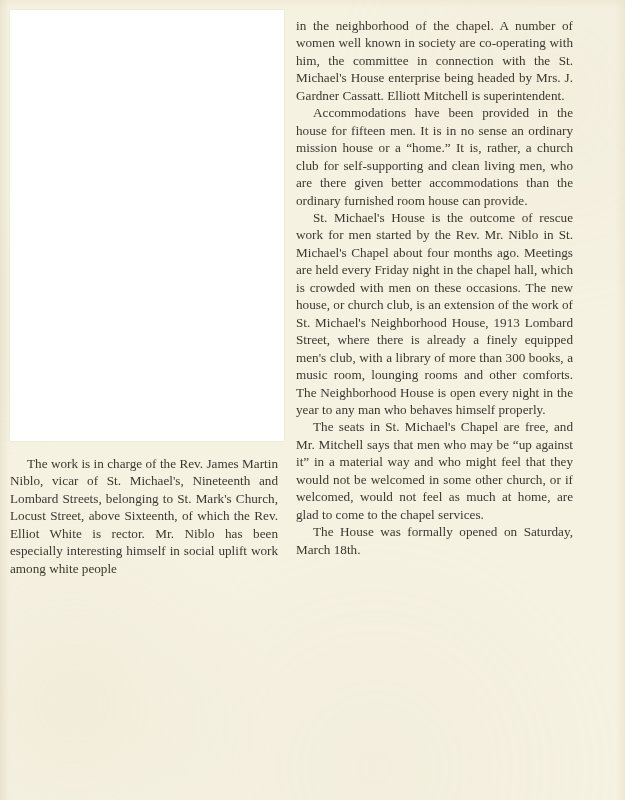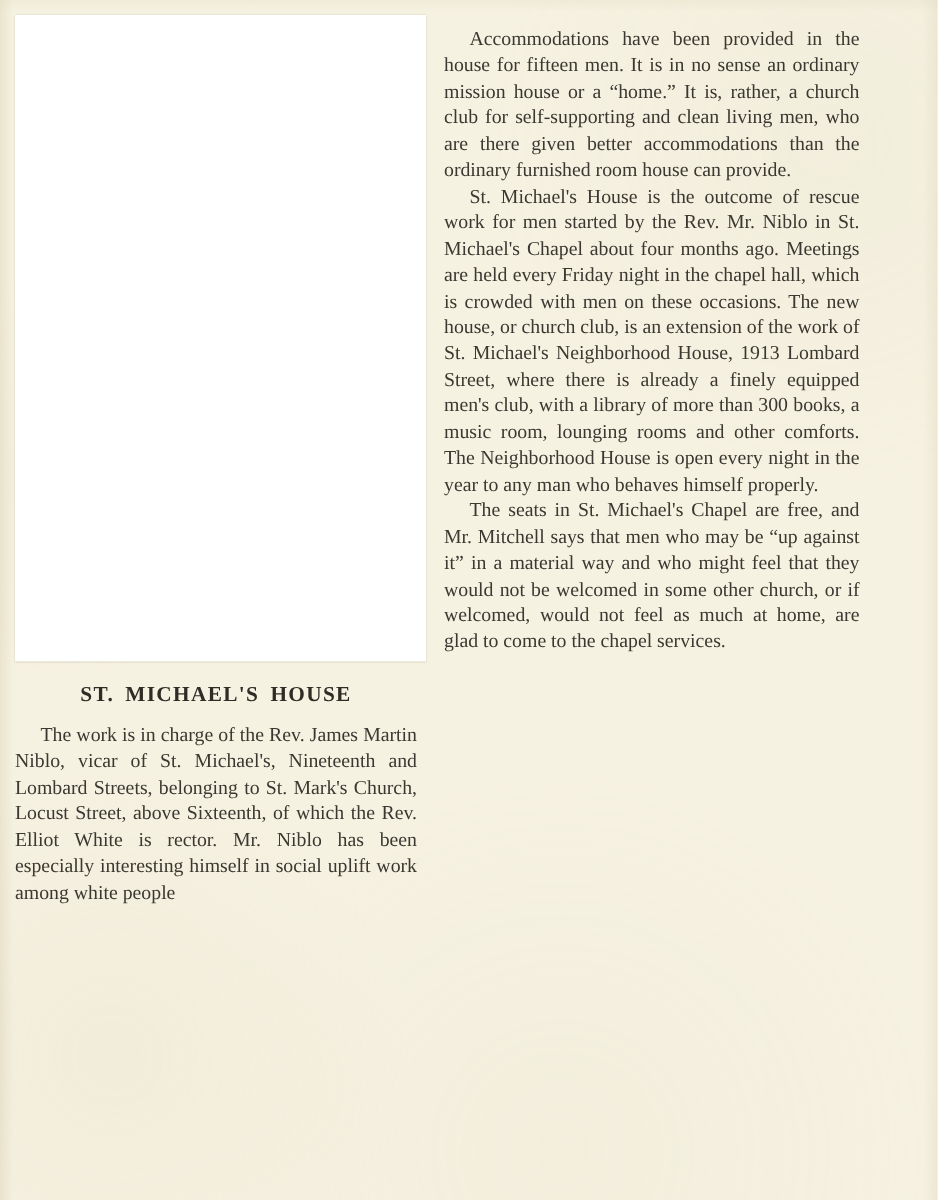--- a/index.html
+++ b/index.html
@@ -99,29 +99,30 @@
 </head>
 <body>
 
 <div id="page">
 
   <div id="grain"></div>
 
   <div id="plate"></div>
 
   <div id="col-left" class="column">
-    <h1 id="article-heading">ST. MICHAEL'S HOUSE</h1>
 
 
     <p class="para">The work is in charge of the Rev. James Martin Niblo, vicar of St. Michael's, Nineteenth and Lombard Streets, belonging to St. Mark's Church, Locust Street, above Sixteenth, of which the Rev. Elliot White is rector.  Mr. Niblo has been especially interesting himself in social uplift work among white people</p>
   </div>
 
   <div id="col-right" class="column">
+    <p class="para cont">in the neighborhood of the chapel.  A number of women well known in society are co-operating with him, the committee in connection with the St. Michael's House enterprise being headed by Mrs. J. Gardner Cassatt.  Elliott Mitchell is superintendent.</p>
 
     <p class="para">Accommodations have been provided in the house for fifteen men.  It is in no sense an ordinary mission house or a “home.”  It is, rather, a church club for self-supporting and clean living men, who are there given better accommodations than the ordinary furnished room house can provide.</p>
 
     <p class="para">St. Michael's House is the outcome of rescue work for men started by the Rev. Mr. Niblo in St. Michael's Chapel about four months ago.  Meetings are held every Friday night in the chapel hall, which is crowded with men on these occasions.  The new house, or church club, is an extension of the work of St. Michael's Neighborhood House, 1913 Lombard Street, where there is already a finely equipped men's club, with a library of more than 300 books, a music room, lounging rooms and other comforts.  The Neighborhood House is open every night in the year to any man who behaves himself properly.</p>
 
     <p class="para">The seats in St. Michael's Chapel are free, and Mr. Mitchell says that men who may be “up against it” in a material way and who might feel that they would not be welcomed in some other church, or if welcomed, would not feel as much at home, are glad to come to the chapel services.</p>
 
+    <p class="para">The House was formally opened on Saturday, March 18th.</p>
   </div>
 
 </div>
 
 </body></html>

